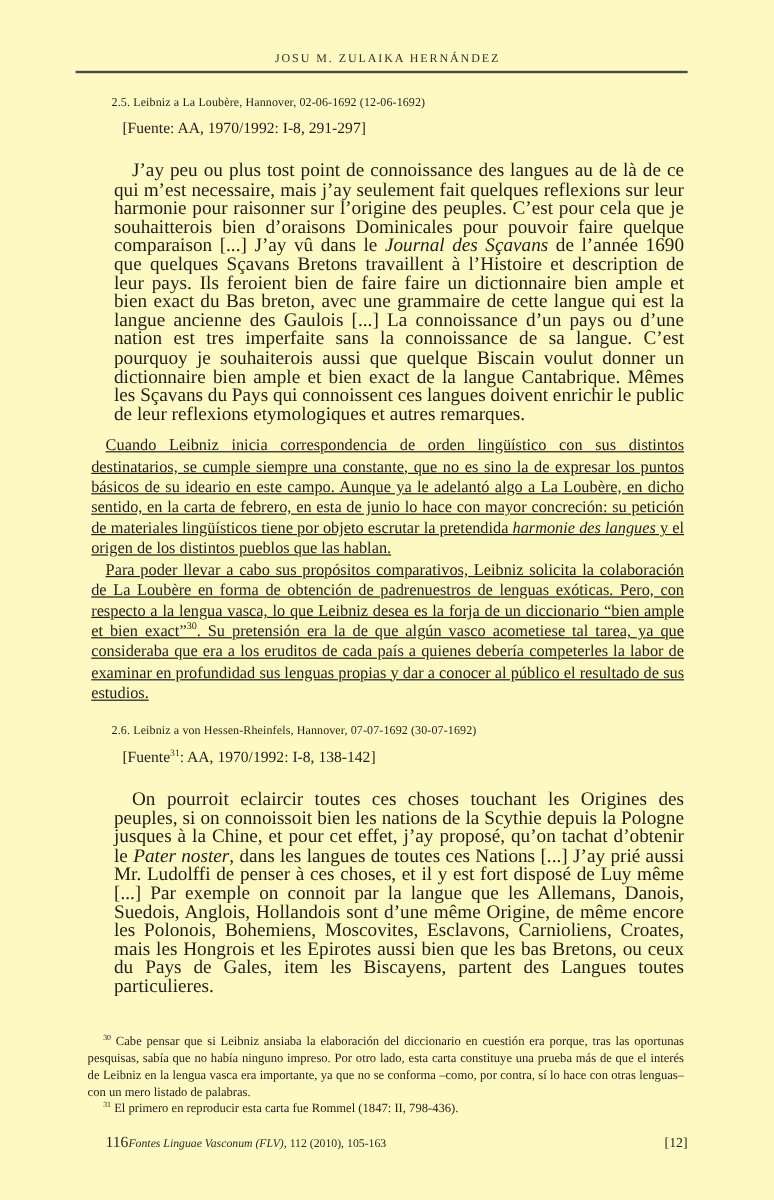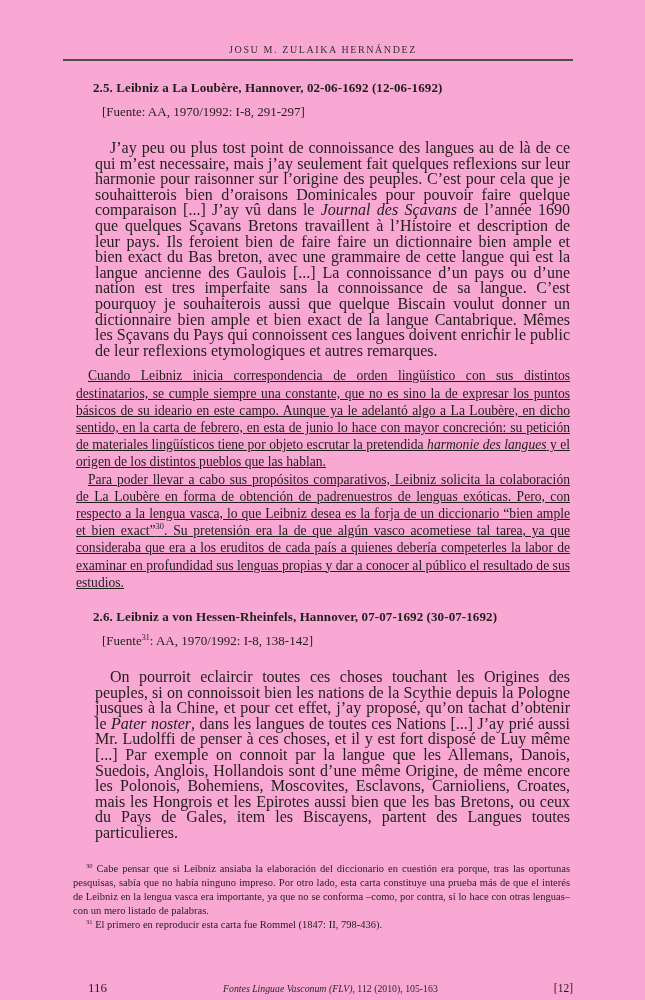--- a/index.html
+++ b/index.html
@@ -4,43 +4,43 @@
 <style>
   html,body { margin:0; padding:0; }
   body {
     width:645px; height:1000px;
     background:#e9e7e2;
     font-family:"Liberation Serif","DejaVu Serif",serif;
   }
   .page {
     position:relative;
     width:645px; height:1000px;
-    background:#f9a8d4;
+    background:#fef9c3;
     color:#201e1b;
     overflow:hidden;
   }
   .content { position:absolute; left:76px; right:75px; top:0; }
 
   .running-header {
     margin-top:44px;
     text-align:center;
     font-size:10px;
     letter-spacing:1.6px;
     color:#33312e;
   }
   .header-rule {
     margin-top:4px;
     margin-left:-13px; margin-right:-3px;
     border-top:2px solid #4b4a47;
     height:0;
   }
 
   h2.section-heading {
-    font-size:13px;
-    font-weight:bold;
+    font-size:10px;
+    font-weight:normal;
     margin:19px 0 0 0;
     padding-left:17px;
     letter-spacing:0.1px;
   }
   h2.second { margin-top:18px; }
 
   .fuente {
     margin-top:8px;
     padding-left:26px;
     font-size:13px;
@@ -79,26 +79,26 @@
   .footnote {
     margin:0;
     font-size:10.5px;
     line-height:14px;
     text-align:justify;
     text-indent:13px;
   }
 
   .page-footer {
     position:absolute;
-    top:980px; left:76px; right:72px;
+    top:944px; left:76px; right:72px;
     display:flex;
     align-items:baseline;
   }
   .folio { font-size:13px; padding-left:12px; }
-  .footer-center { flex:1; text-align:center; font-size:9.8px; color:#2a2824; }
+  .footer-center { flex:1; text-align:left; font-size:9.8px; color:#2a2824; }
   .sheet { font-size:11.5px; }
 </style>
 </head>
 <body>
 
 <div class="page">
   <div class="content">
 
     <div class="running-header">
       <span>JOSU M. ZULAIKA HERNÁNDEZ</span>

